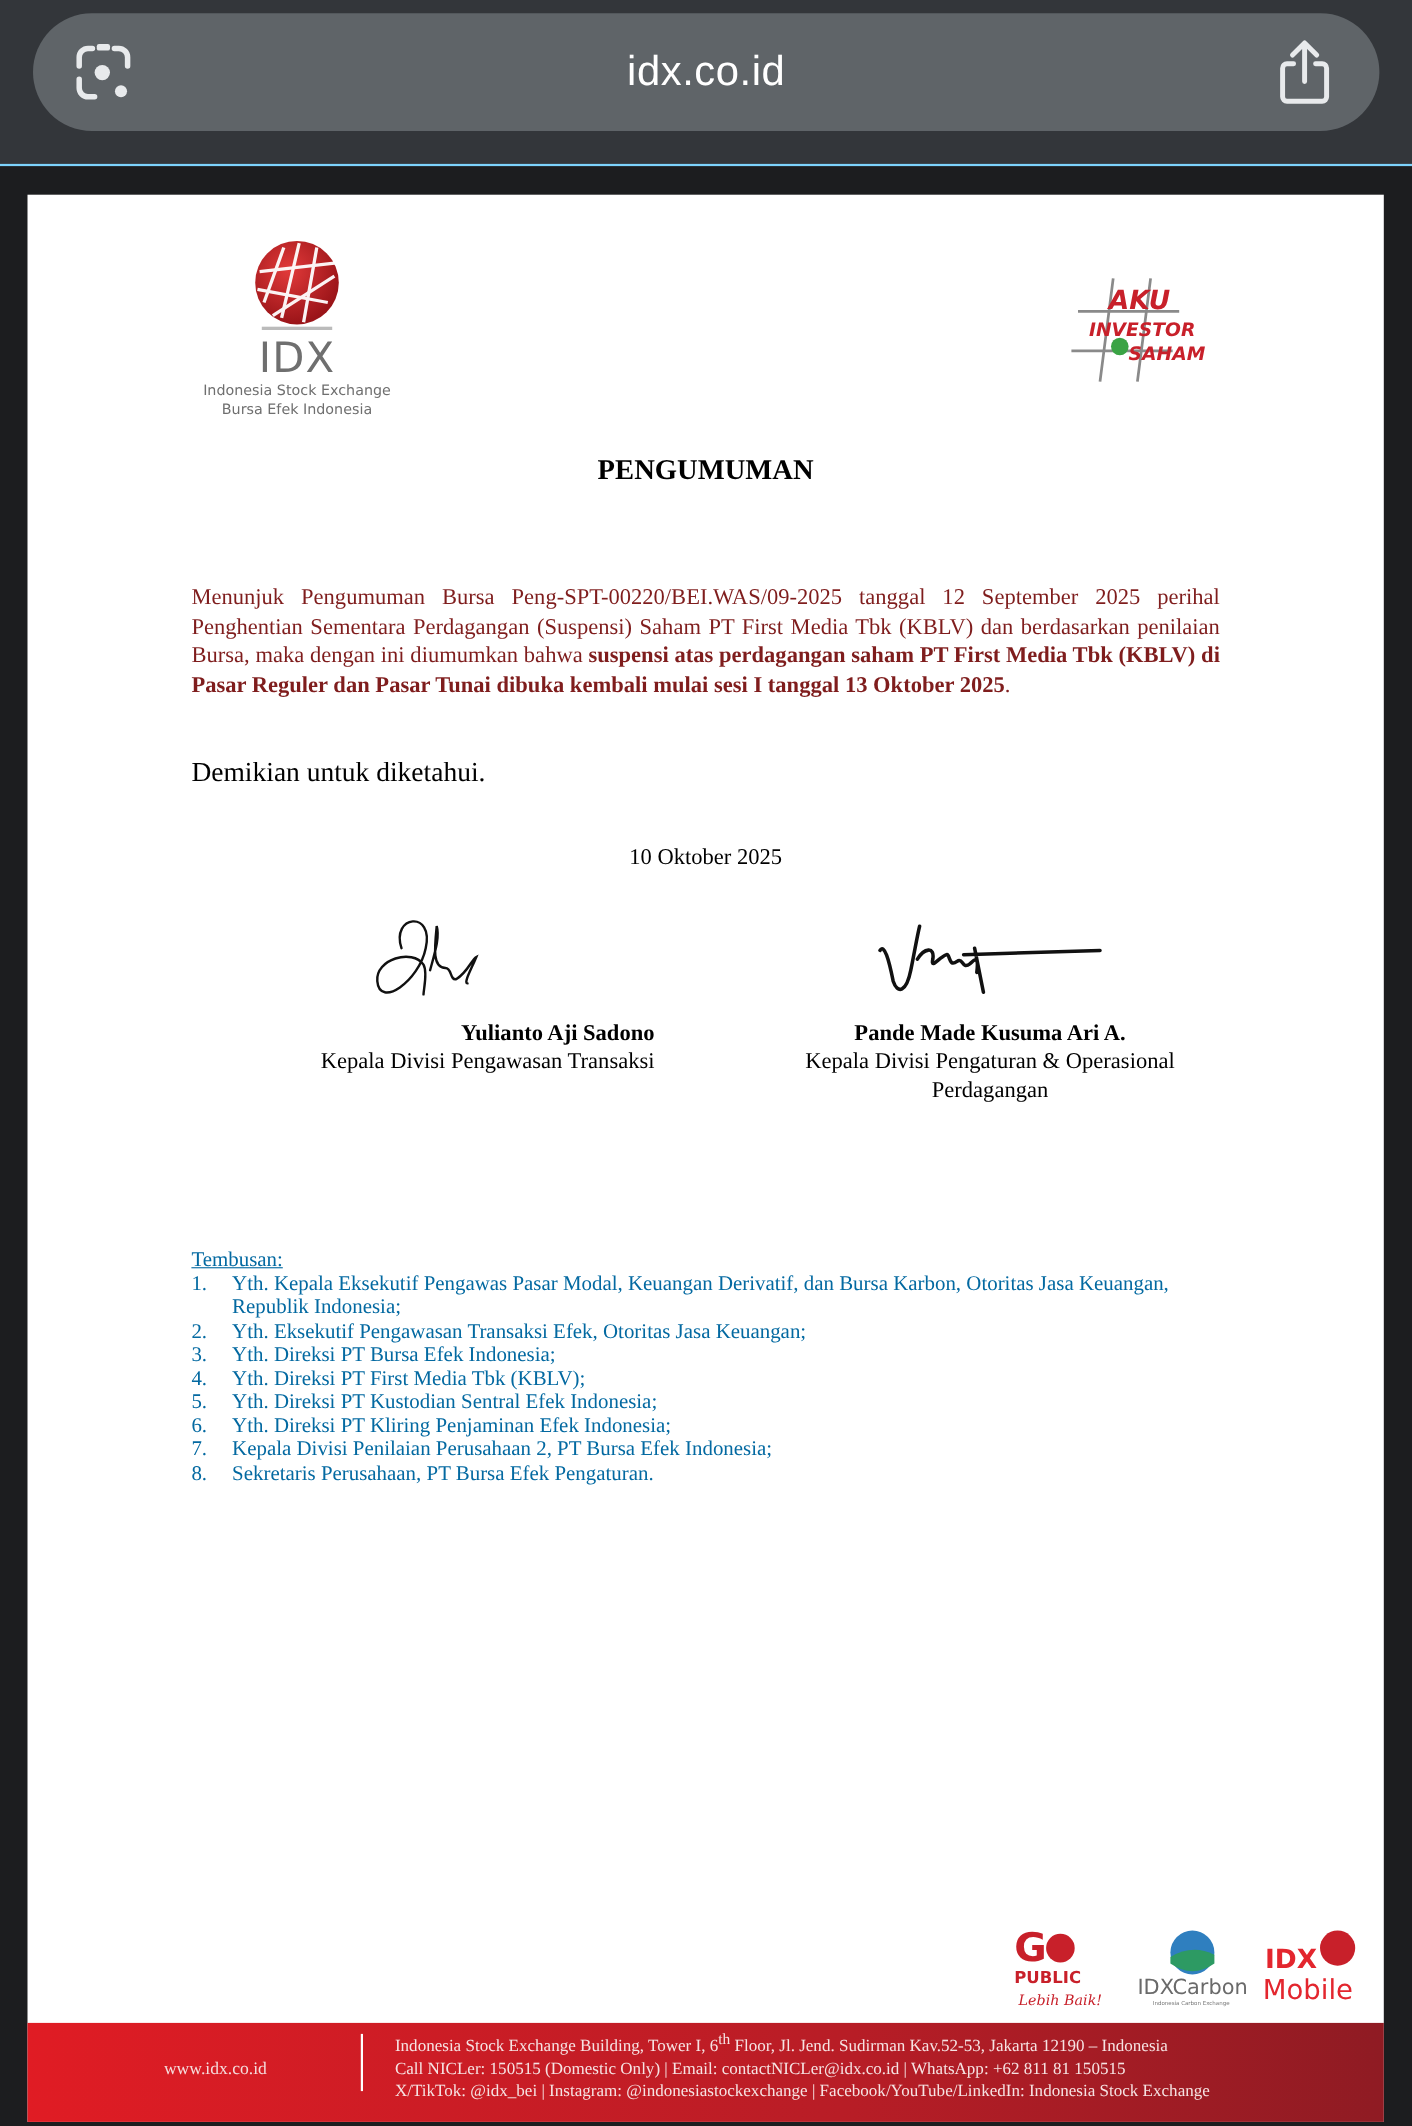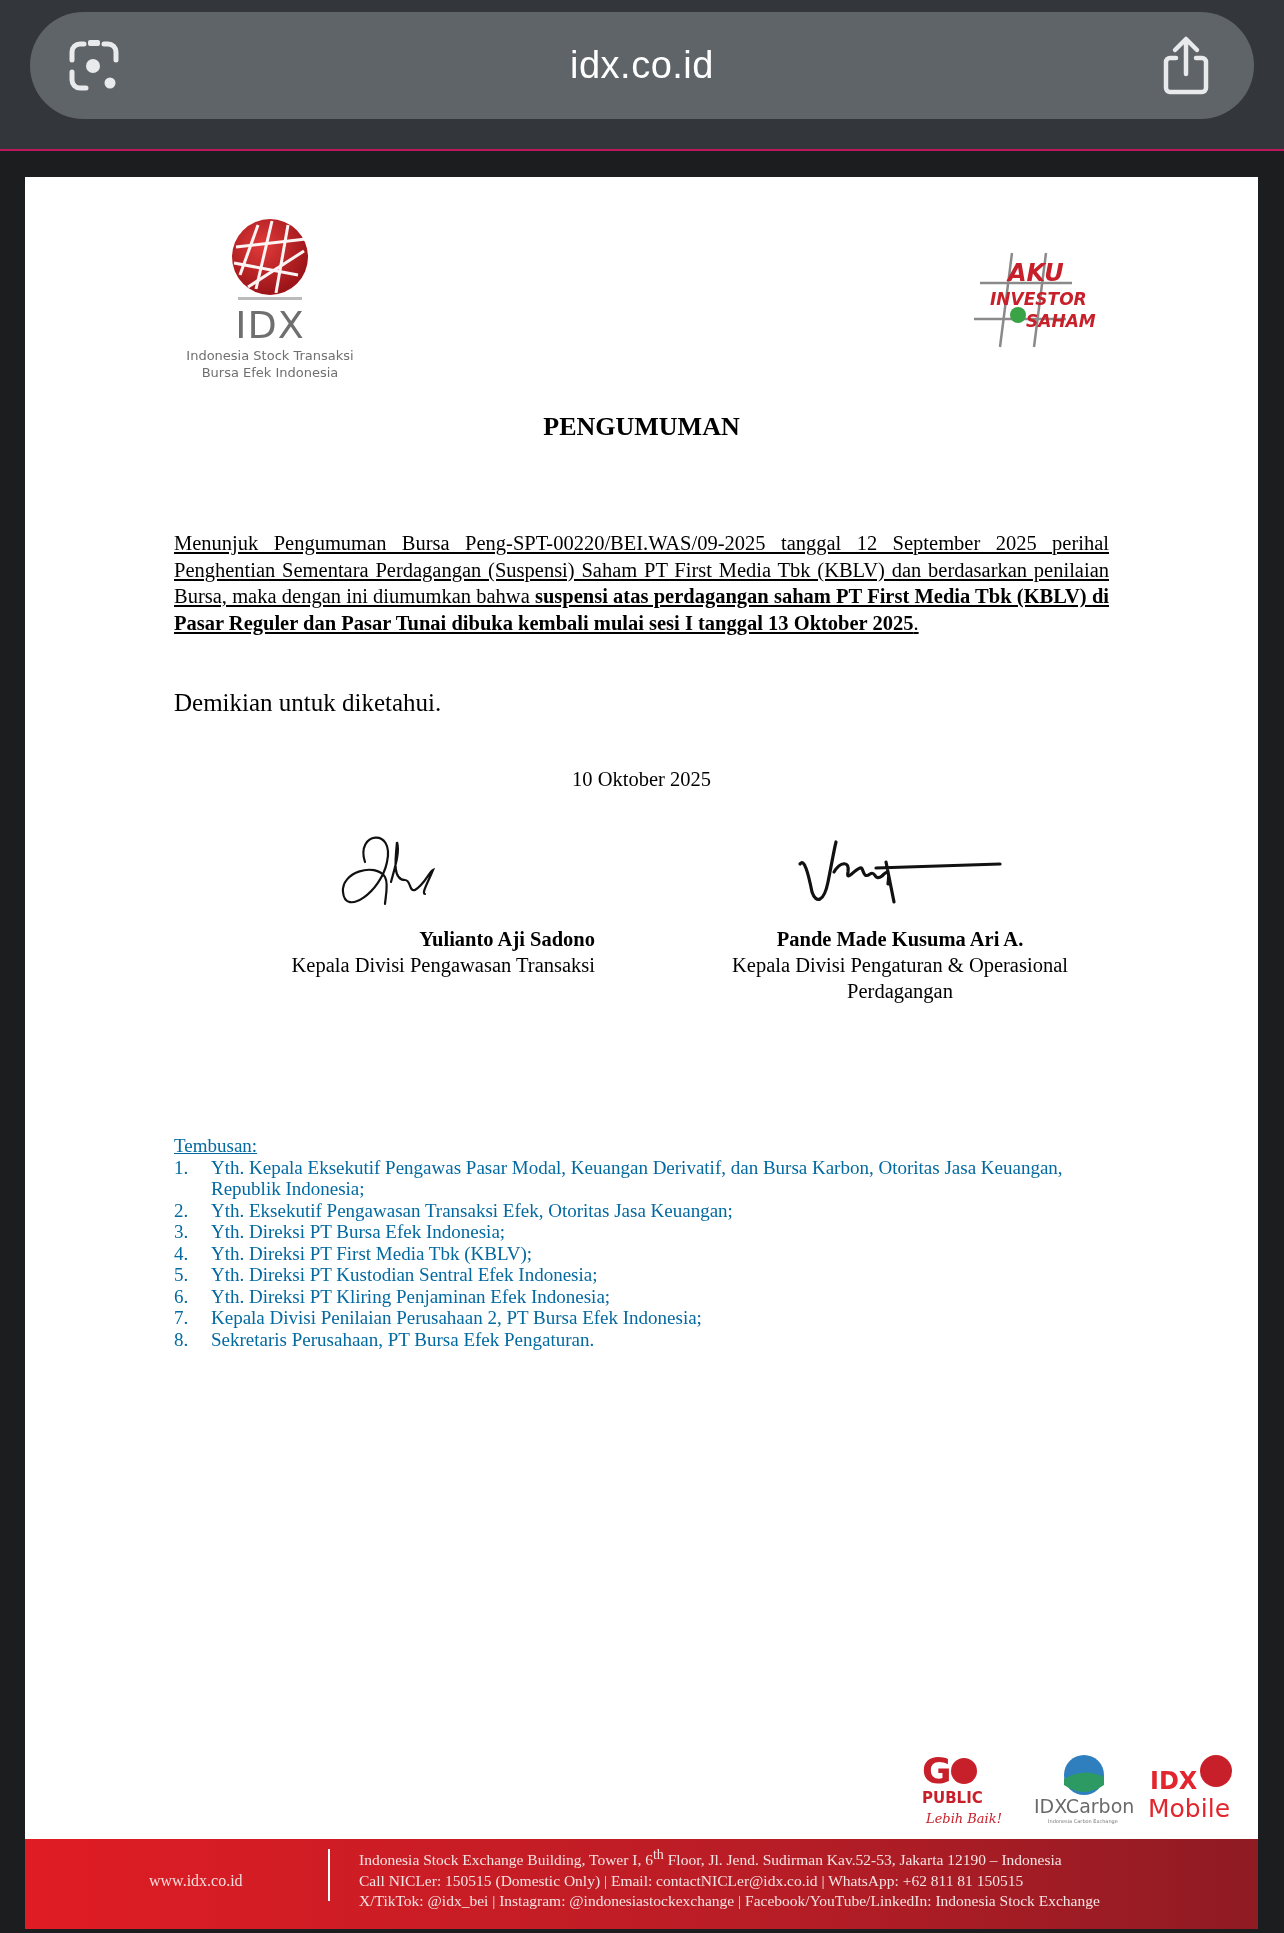--- a/index.html
+++ b/index.html
@@ -5,21 +5,21 @@
   html, body { margin: 0; padding: 0; }
   body {
     width: 1284px; height: 1933px; overflow: hidden;
     background: #1c1d1f;
     font-family: "Liberation Serif", serif;
     position: relative;
   }
   .topbar {
     position: absolute; left: 0; top: 0; width: 1284px; height: 149px;
     background: #33363a;
-    border-bottom: 2px solid #be185d;
+    border-bottom: 2px solid #7dd3fc;
   }
   .urlbar {
     position: absolute; left: 30px; top: 12px; width: 1224px; height: 107px;
     background: #5f6468; border-radius: 54px;
   }
   .url-text {
     position: absolute; left: 0; right: 0; top: 32px; text-align: center;
     color: #ffffff; font-family: "Liberation Sans", sans-serif; font-size: 38px;
     letter-spacing: 0.5px;
   }
@@ -33,21 +33,21 @@
   .idx-logo { position: absolute; left: 145px; top: 40px; width: 200px; height: 170px; text-align: center; }
   .idx-word { font-family: "DejaVu Sans", sans-serif; font-size: 38px; color: #6f6f6f; margin-top: 2px; letter-spacing: 1px; }
   .idx-sub { font-family: "DejaVu Sans", sans-serif; font-size: 13px; color: #6f6f6f; line-height: 17px; }
   .aku-logo { position: absolute; left: 935px; top: 70px; width: 160px; height: 110px; }
 
   .title { position: absolute; left: 0; right: 0; top: 235px; text-align: center; font-weight: bold; font-size: 26px; color: #000; }
   .docno { position: absolute; left: 0; right: 0; top: 270px; text-align: center; font-size: 26px; color: #000; }
 
   .body-para {
     position: absolute; left: 149px; width: 935px; top: 353px;
-    font-size: 20.5px; line-height: 26.5px; text-align: justify; color: #000000; text-decoration: underline;
+    font-size: 20.5px; line-height: 26.5px; text-align: justify; color: #7f1d1d;
   }
   .closing { position: absolute; left: 149px; top: 512px; font-size: 25px; color: #000; font-family: Liberation Serif, serif; }
   .date { position: absolute; left: 0; right: 0; top: 591px; text-align: center; font-size: 20.5px; color: #000; }
 
   .sig-block { position: absolute; text-align: center; color: #000; font-size: 20.5px; line-height: 26px; }
   .sig-left { left: 170px; width: 400px; top: 645px; text-align: right; }
   .sig-right { left: 640px; width: 470px; top: 645px; }
   .sig-svg { display: block; margin: 0 auto; height: 100px; }
   .sig-name { font-weight: bold; margin-top: 4px; }
 
@@ -102,21 +102,21 @@
         <path d="M30 8 L12 58"></path>
           <path d="M44 4 L28 72"></path>
           <path d="M60 8 L48 76"></path>
         <path d="M8 30 L78 22"></path>
           <path d="M6 46 L70 58"></path>
           <path d="M20 70 L76 34"></path>
       </g>
       <rect x="10" y="80" width="64" height="3" fill="#bbbbbb"></rect>
     </svg>
     <div class="idx-word">IDX</div>
-    <div class="idx-sub">Indonesia Stock Transaksi</div>
+    <div class="idx-sub">Indonesia Stock Exchange</div>
     <div class="idx-sub">Bursa Efek Indonesia</div>
   </div>
 
   <svg class="aku-logo" viewBox="0 0 160 110">
     <g stroke="#8a8a8a" stroke-width="2.5" fill="none">
       <path d="M52 6 L40 100 M86 6 L74 100 M20 36 L112 36 M14 72 L106 72"></path>
     </g>
     <text x="48" y="34" font-family="DejaVu Sans, sans-serif" font-weight="bold" font-style="italic" font-size="24" fill="#c8202a">AKU</text>
     <text x="30" y="58" font-family="DejaVu Sans, sans-serif" font-weight="bold" font-style="italic" font-size="17" fill="#c8202a">INVESTOR</text>
     <text x="66" y="80" font-family="DejaVu Sans, sans-serif" font-weight="bold" font-style="italic" font-size="17" fill="#c8202a">SAHAM</text>

